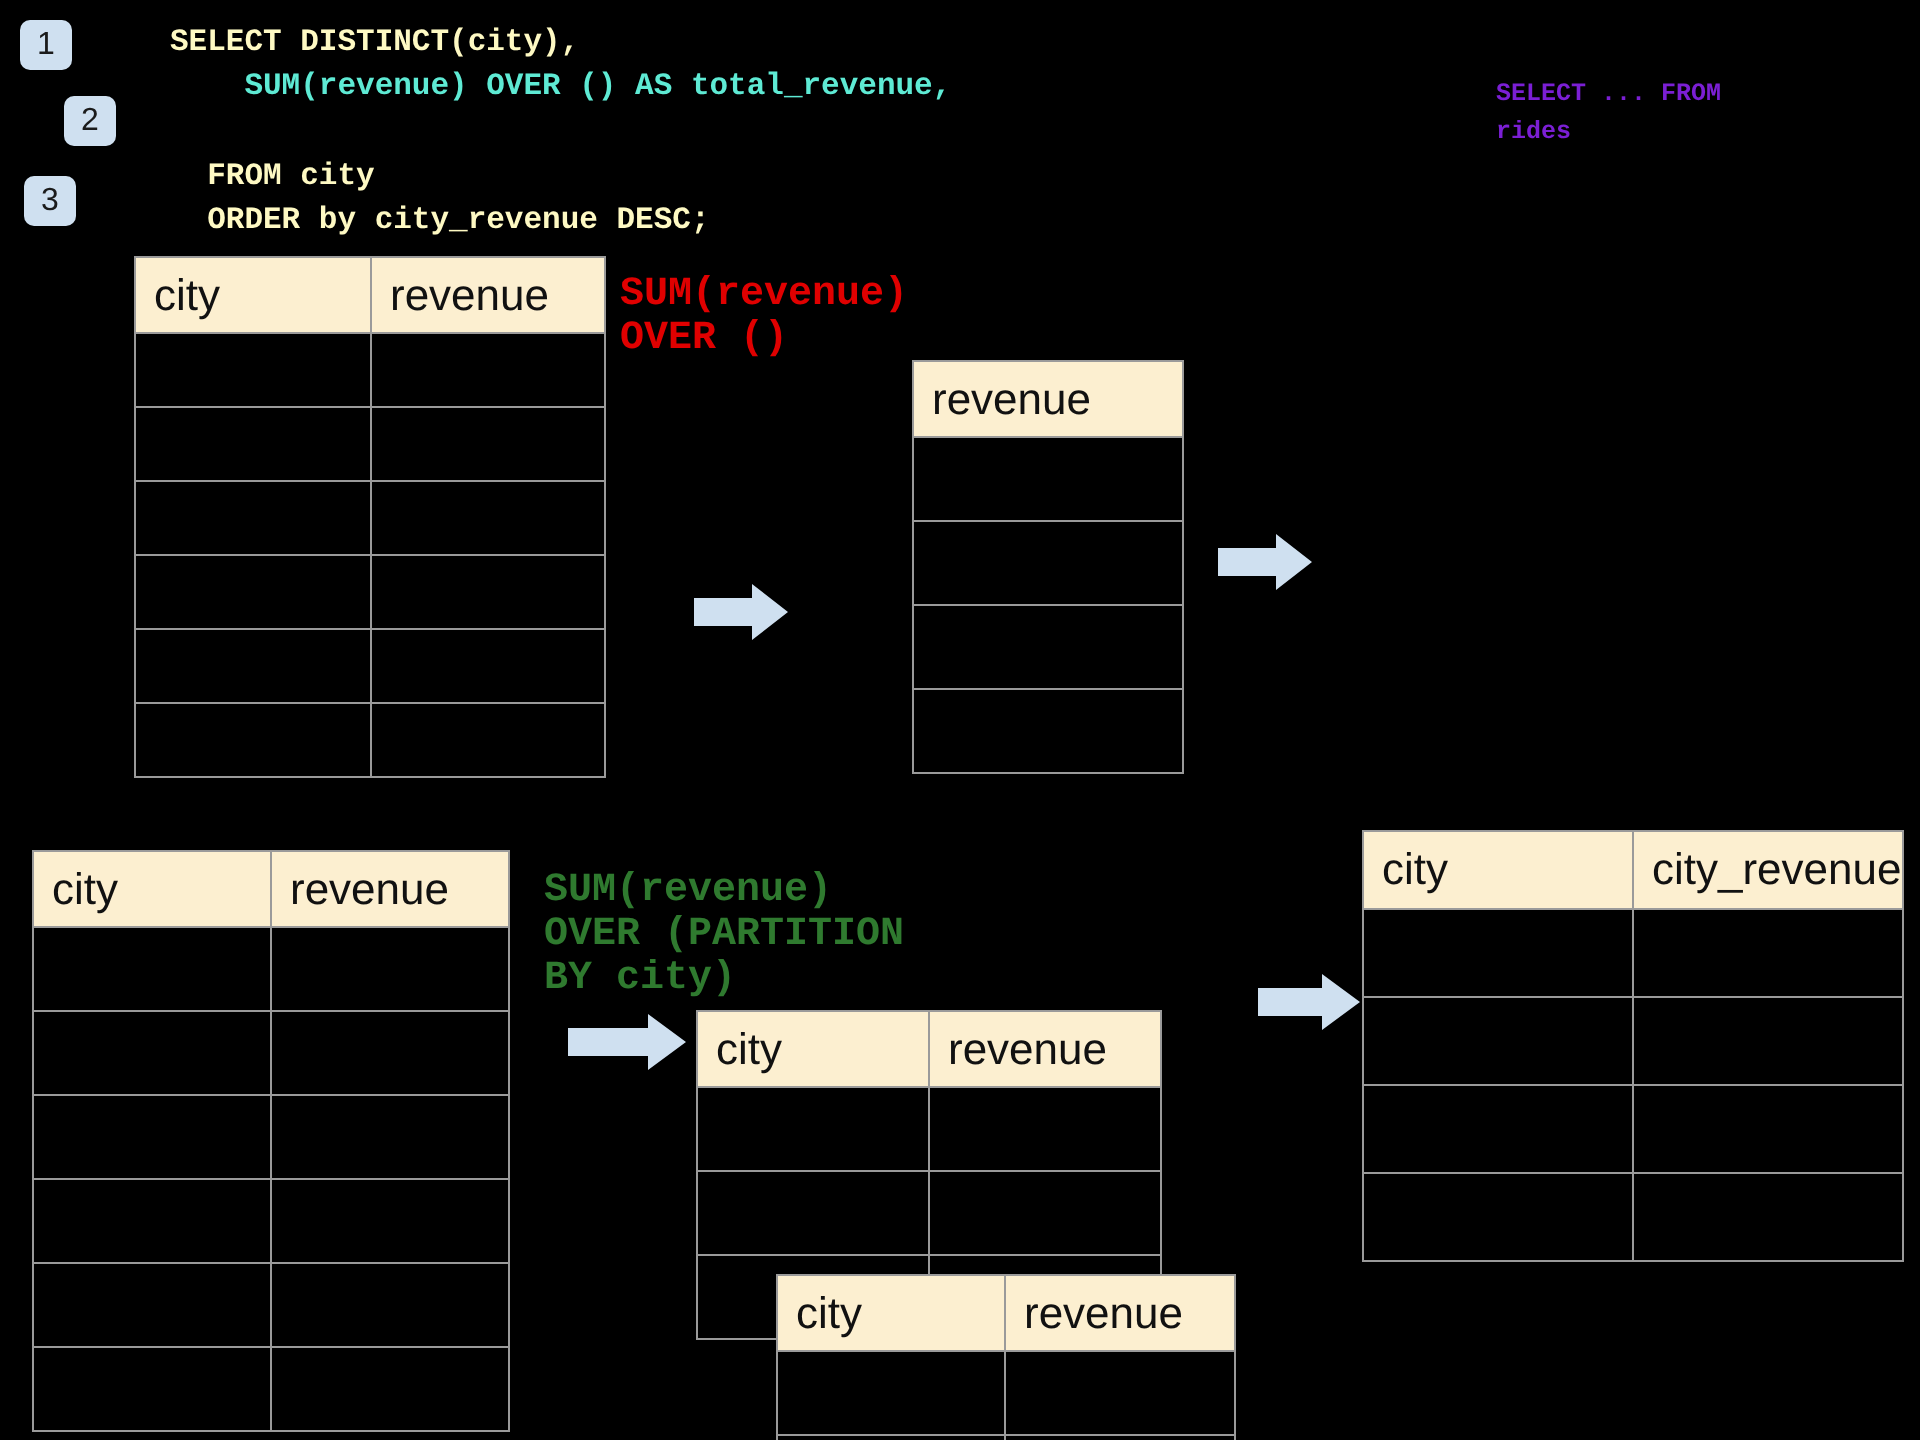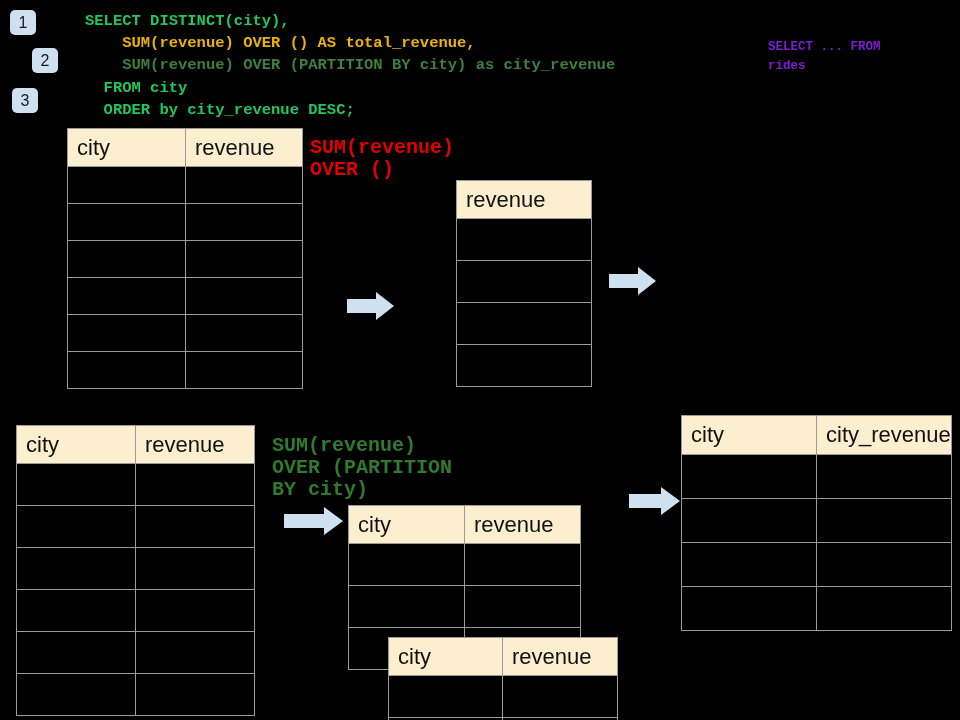--- a/index.html
+++ b/index.html
@@ -33,33 +33,32 @@
   
   .sql {
     position: absolute;
     font-family: "Liberation Mono", monospace;
     font-size: 15.5px;
     line-height: 21.5px;
     white-space: pre;
     font-weight: bold;
     letter-spacing: 0px;
   }
-  .sql-purple { color: #22c55e; }
-  .sql-red    { color: #eab308; }
+  .sql-purple { color: #fef9c3; }
+  .sql-red    { color: #5eead4; }
   .sql-green  { color: #3f7f3f; }
 
   .side-note {
     position: absolute;
     font-family: "Liberation Mono", monospace;
     font-size: 12.5px;
     line-height: 19px;
     font-weight: bold;
     color: #7b1fd4;
     white-space: pre;
-    margin-left: 20px;
   }
 
   
   .annot {
     position: absolute;
     font-family: "Liberation Mono", monospace;
     font-size: 20px;
     line-height: 22px;
     font-weight: bold;
     white-space: pre;
@@ -99,21 +98,20 @@
 <body>
 
 <div id="canvas">
 
   <div class="badge" style="left:10px; top:10px;">1</div>
   <div class="badge" style="left:32px; top:48px;">2</div>
   <div class="badge" style="left:12px; top:88px;">3</div>
 
   <div class="sql sql-purple" style="left:85px; top:11px;">SELECT DISTINCT(city),</div>
   <div class="sql sql-red" style="left:85px; top:32.5px;">    SUM(revenue) OVER () AS total_revenue,</div>
-  <div class="sql sql-green" style="left:85px; top:55px;">    SUM(revenue) OVER (PARTITION BY city) as city_revenue</div>
   <div class="sql sql-purple" style="left:85px; top:77.5px;">  FROM city</div>
   <div class="sql sql-purple" style="left:85px; top:99.5px;">  ORDER by city_revenue DESC;</div>
 
   <div class="side-note" style="left:748px; top:38px;">SELECT ... FROM
 rides</div>
 
   <div class="annot annot-red" style="left:310px; top:137px;">SUM(revenue)
 OVER ()</div>
   <div class="annot annot-green" style="left:272px; top:435px;">SUM(revenue)
 OVER (PARTITION

